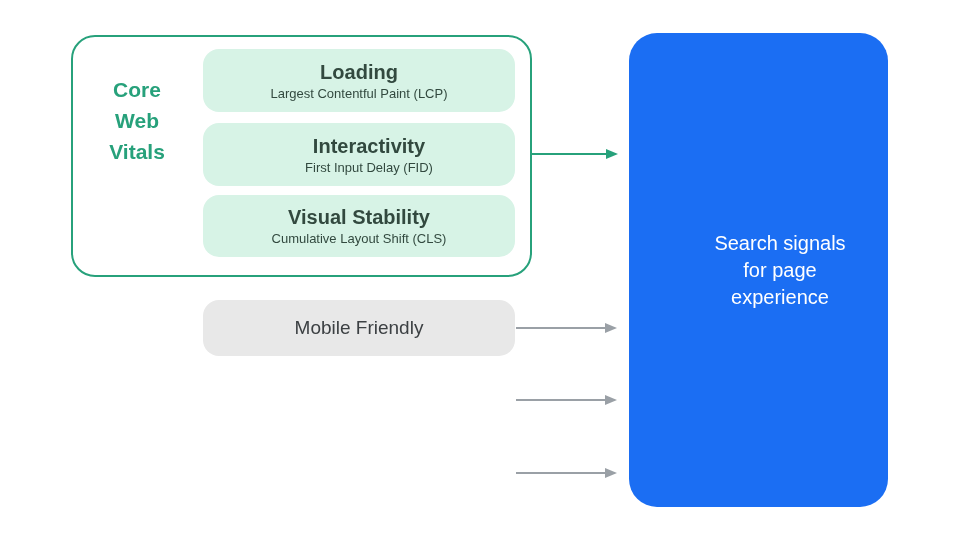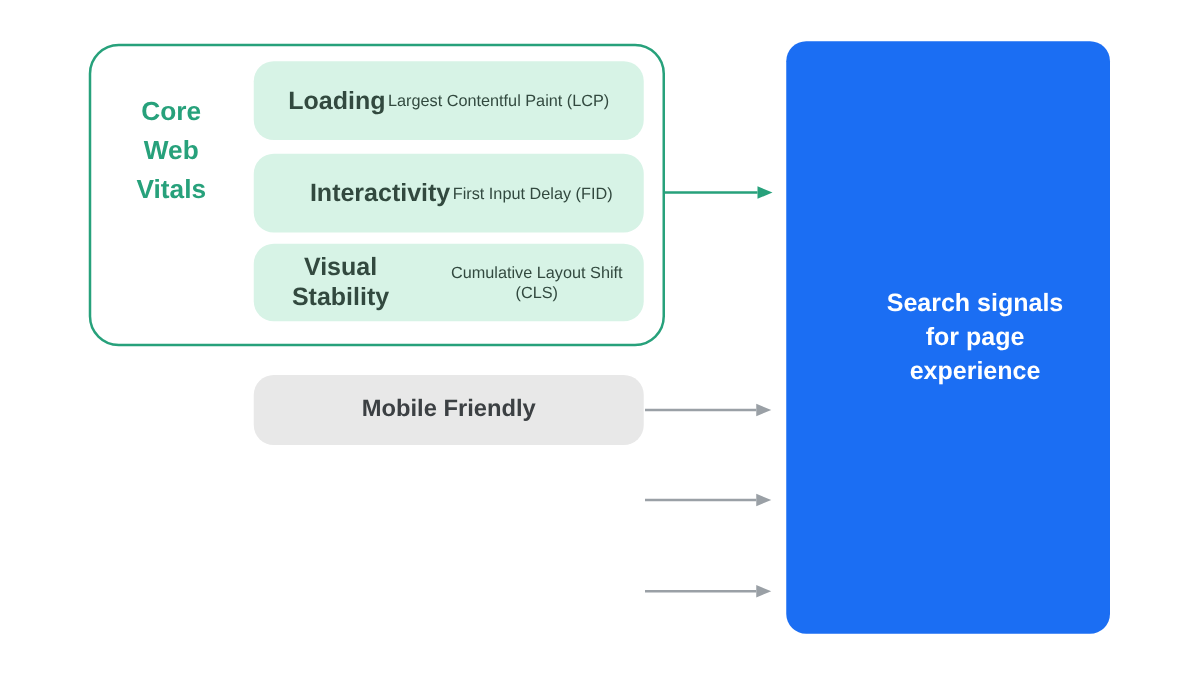--- a/index.html
+++ b/index.html
@@ -44,21 +44,21 @@
     line-height: 31px;
     white-space: pre-line;
   }
 
   .mint-box {
     position: absolute;
     left: 203px;
     width: 312px; height: 63px;
     background: var(--green-light);
     border-radius: 16px;
-    display: flex; flex-direction: row;
+    display: flex; flex-direction: column;
     align-items: center; justify-content: center;
     gap: 2px;
     text-align: center;
   }
   .mint-box .title {
     color: var(--green-text-dark);
     font-size: 20px; font-weight: bold;
     line-height: 24px;
   }
   .mint-box .subtitle {
@@ -73,37 +73,37 @@
   
   .gray-box {
     position: absolute;
     left: 203px;
     width: 312px; height: 56px;
     background: var(--gray-box);
     border-radius: 16px;
     display: flex; align-items: center; justify-content: center;
     text-align: center;
     color: var(--gray-text);
-    font-size: 19px; font-weight: bold;
+    font-size: 19px; font-weight: normal;
   }
   #gray-1 { top: 300px; }
   #gray-2 { top: 372px; }
   #gray-3 { top: 445px; }
 
   
   .blue-box {
     position: absolute;
     left: 629px; top: 33px;
     width: 259px; height: 474px;
     background: var(--blue);
-    border-radius: 16px;
+    border-radius: 28px;
     display: flex; align-items: center; justify-content: center;
     text-align: center;
     color: var(--white);
-    font-size: 20px; font-weight: bold;
+    font-size: 20px; font-weight: normal;
     line-height: 27px;
     white-space: pre-line;
     padding-left: 43px;
   }
 
   
   .arrow {
     position: absolute;
     display: flex; align-items: center;
     height: 12px;

